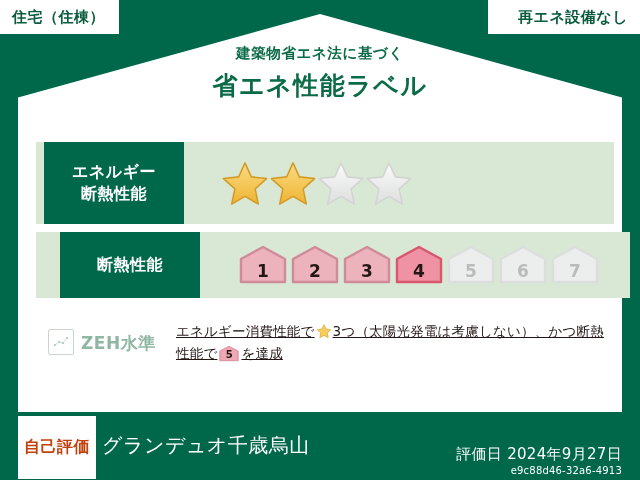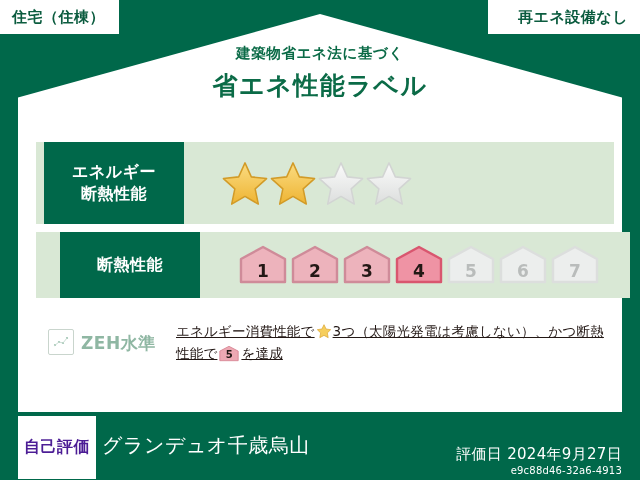--- a/index.html
+++ b/index.html
@@ -210,21 +210,21 @@
     justify-content: space-between;
     padding: 0 18px 6px 18px;
     box-sizing: border-box;
   }
   #footer-left {
     display: flex;
     align-items: baseline;
   }
   #self-eval-badge {
     background: #ffffff;
-    color: #4c1d95;
+    color: #c2410c;
     font-weight: bold;
     font-size: 16px;
     padding: 21px 6px;
     letter-spacing: 0.5px;
     margin-right: 6px;
   }
   #property-name {
     font-size: 20px;
     letter-spacing: 0.5px;
   }

